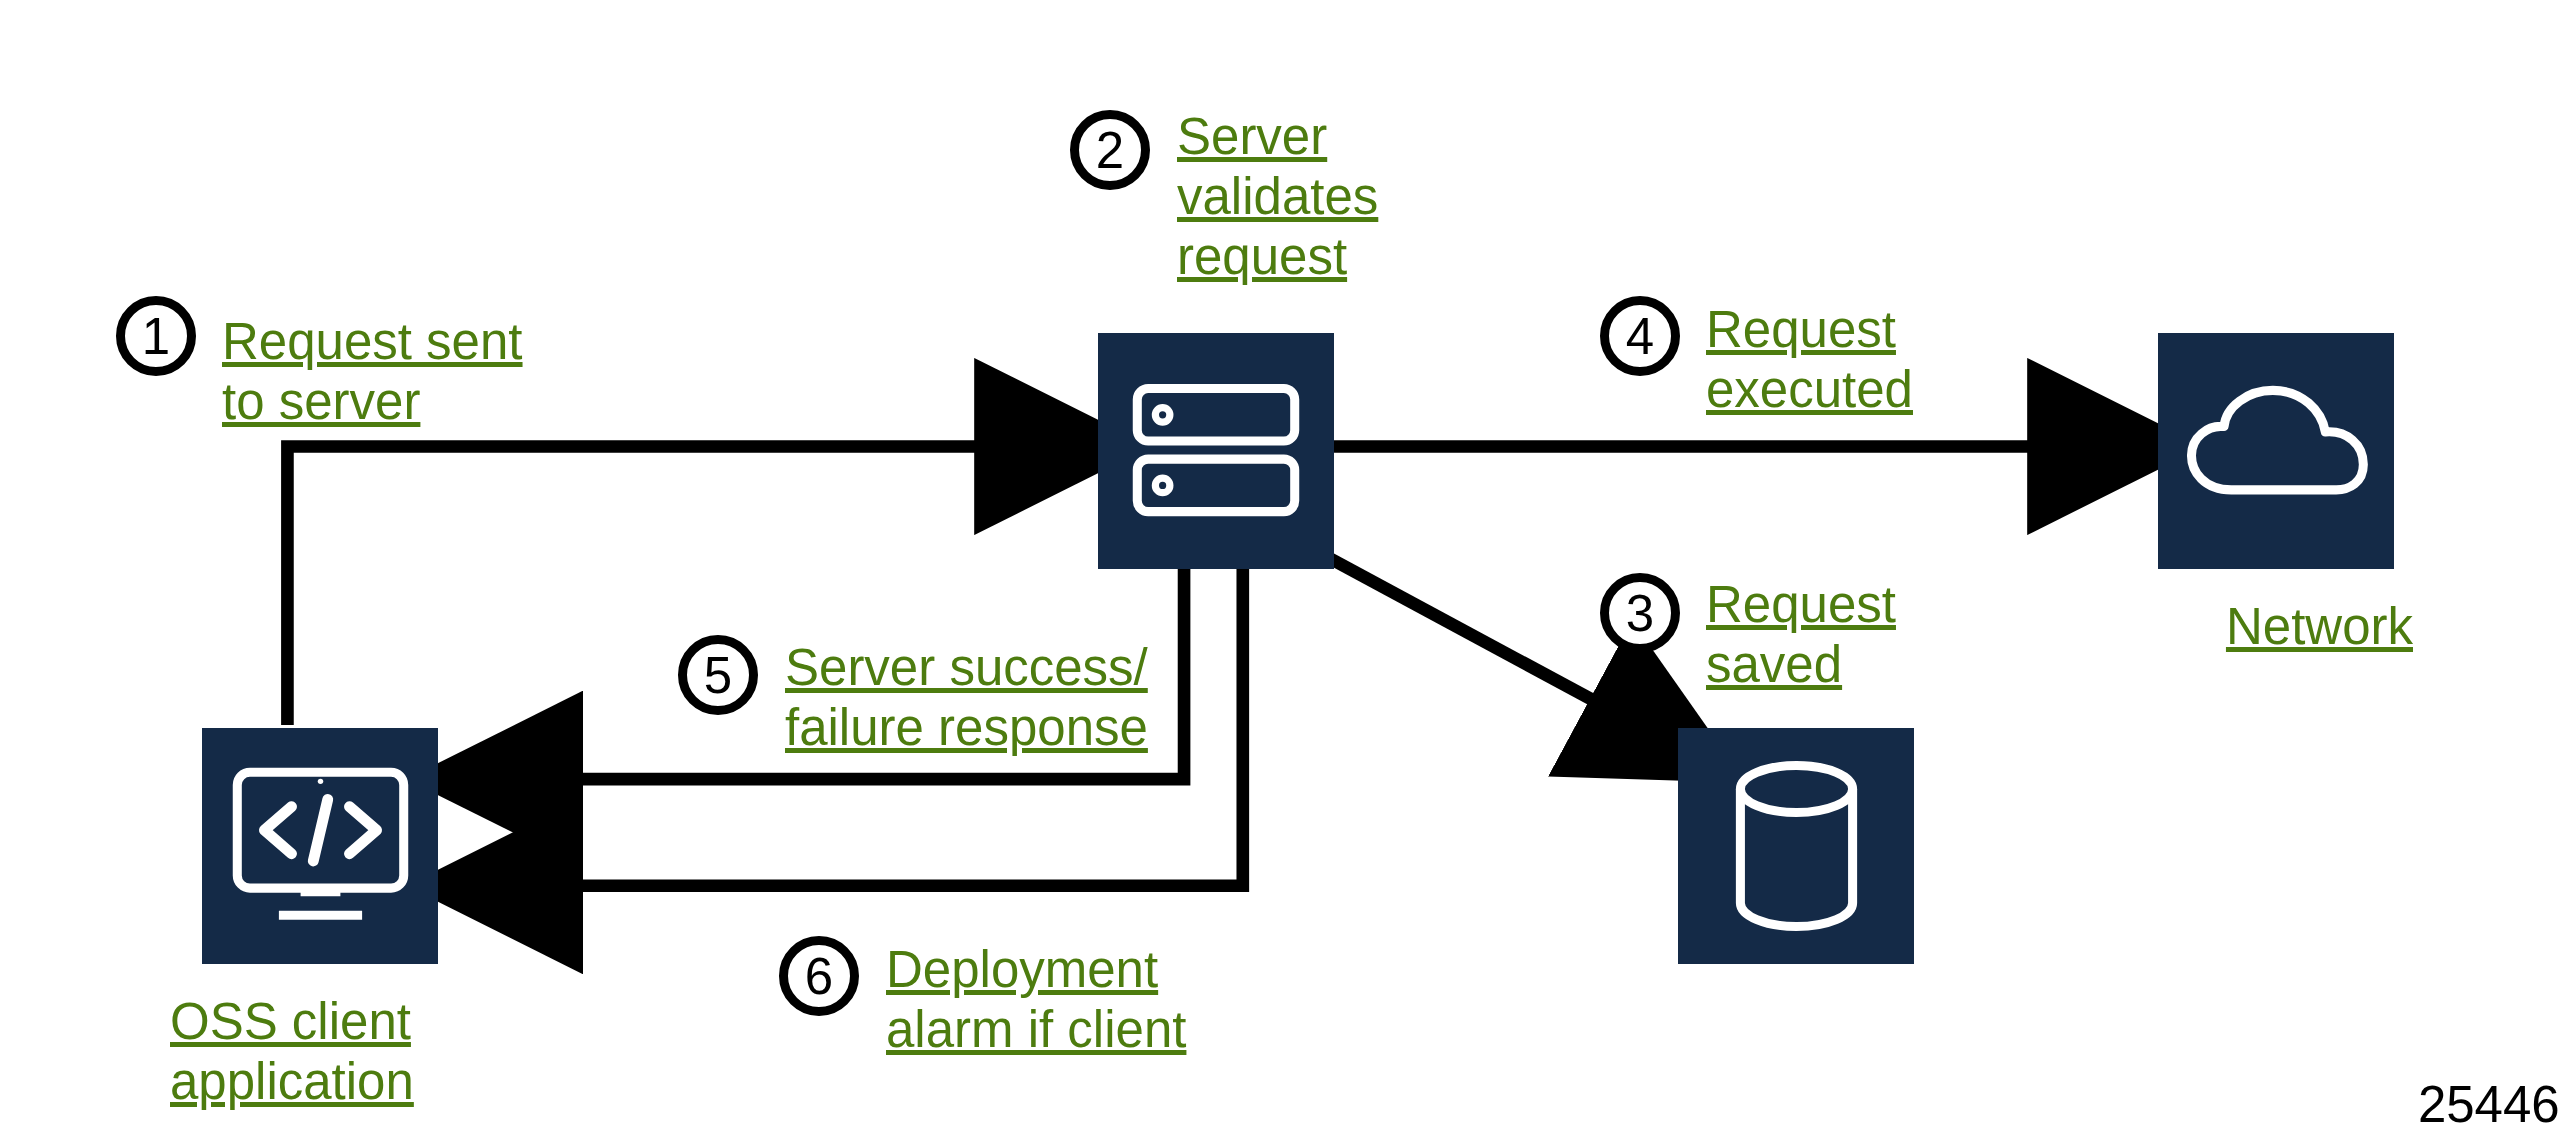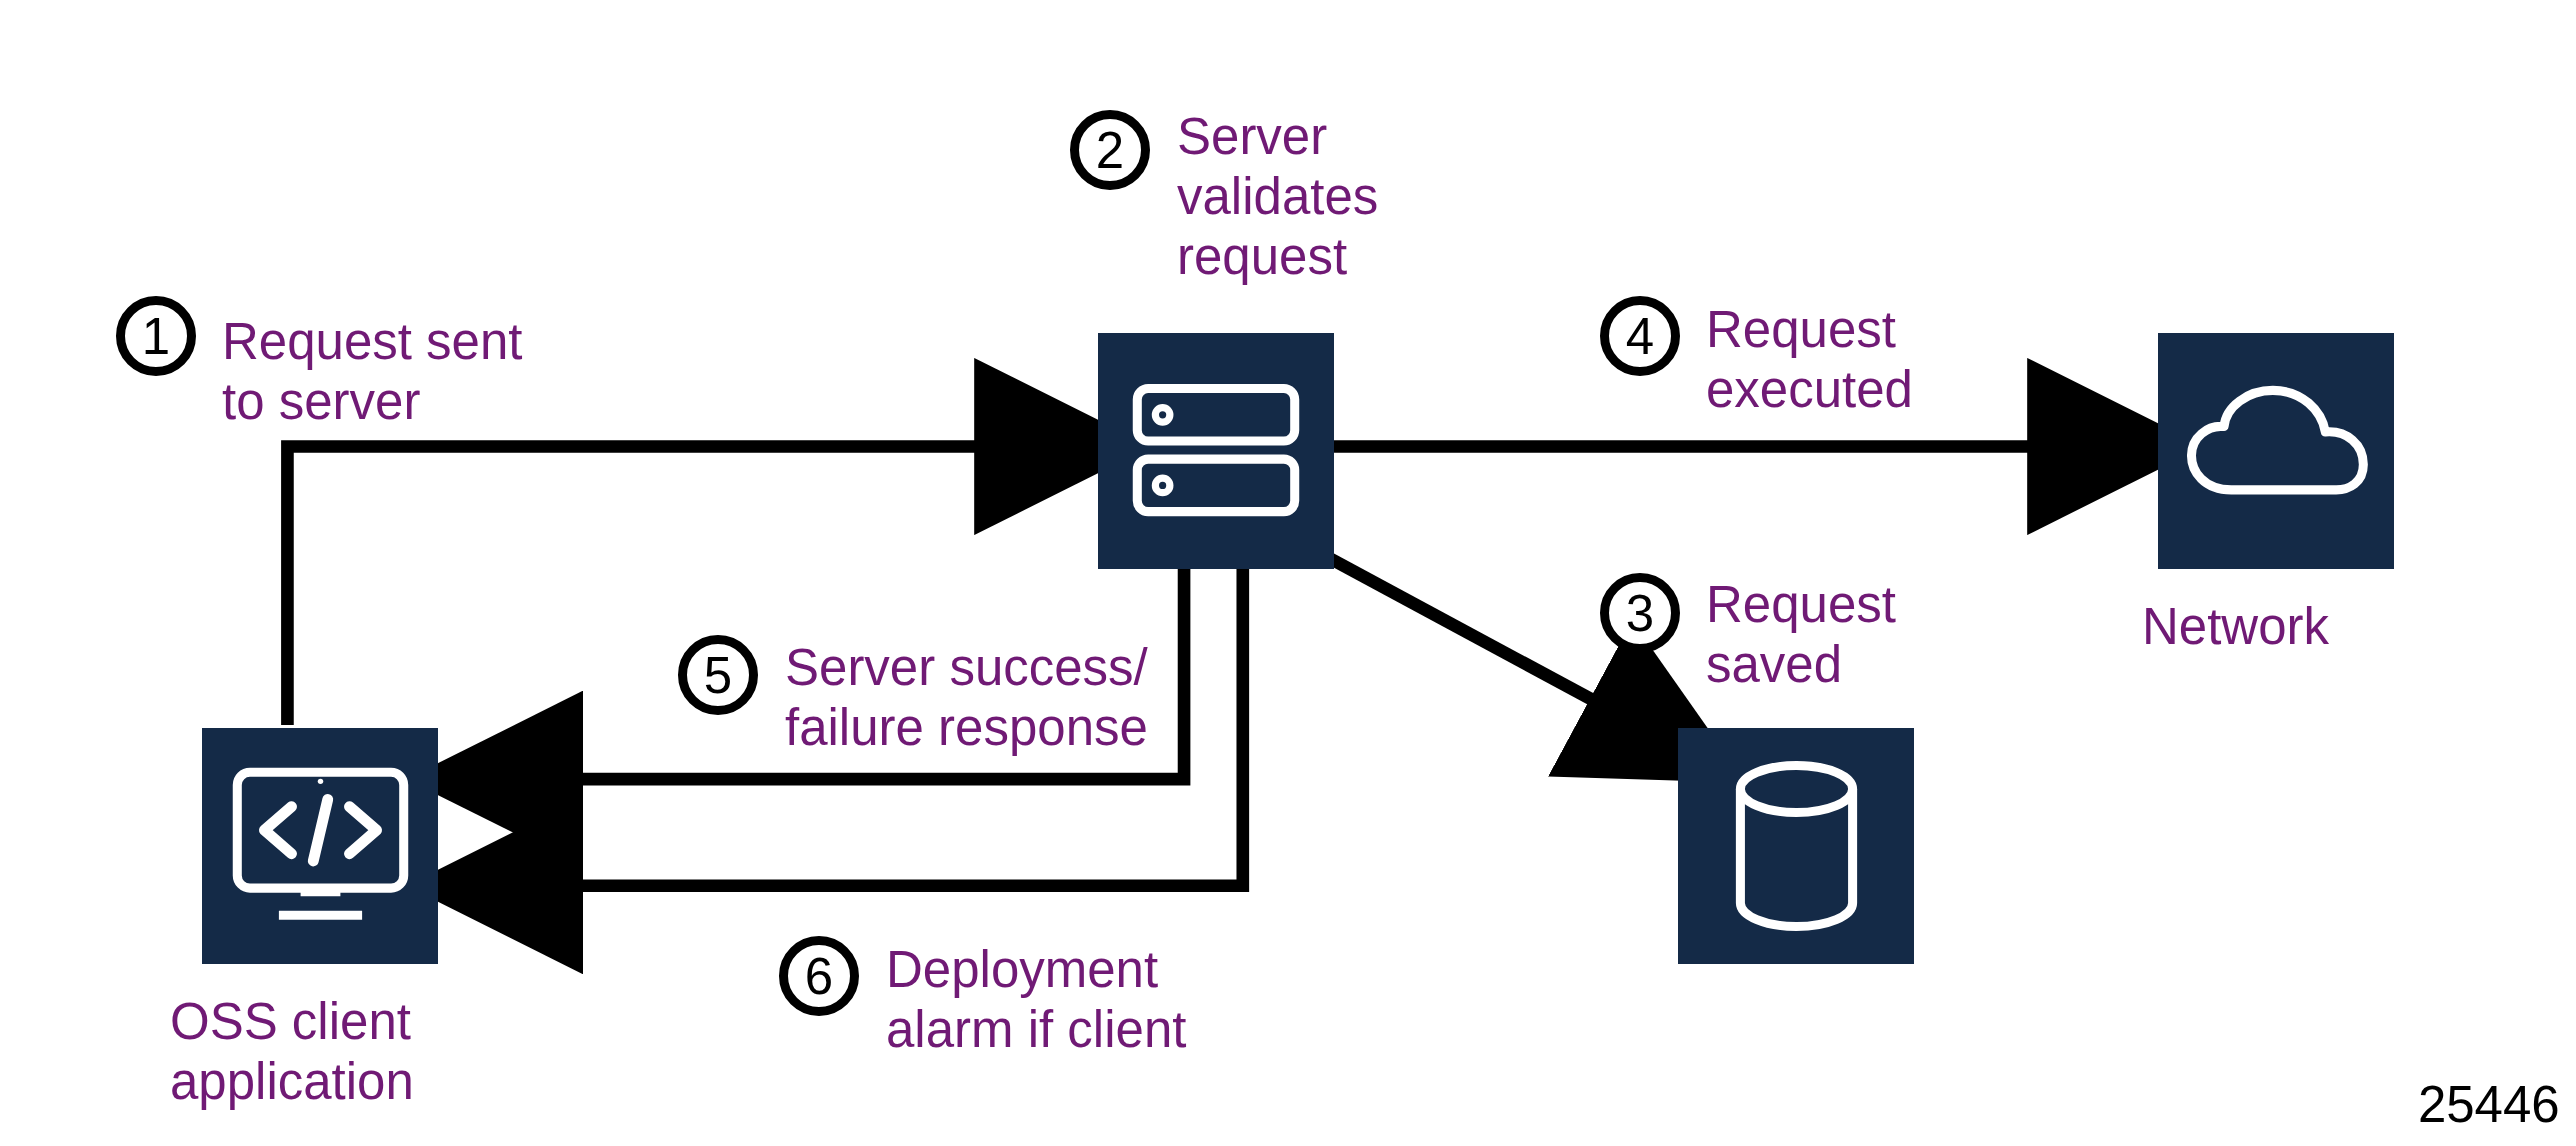--- a/index.html
+++ b/index.html
@@ -13,24 +13,25 @@
   }
   .canvas {
     position: relative;
     width: 2576px;
     height: 1147px;
   }
   .abs { position: absolute; }
   .label {
     font-size: 51px;
     line-height: 1.18;
-    color: #701a75;
+    color: #4d7c0f;
+    text-decoration: underline;
   }
   .label-center {
-    text-align: left;
+    text-align: right;
   }
   .circle-num {
     width: 80px;
     height: 80px;
     border: 9px solid #000;
     border-radius: 50%;
     display: flex;
     align-items: center;
     justify-content: center;
     font-size: 51px;

